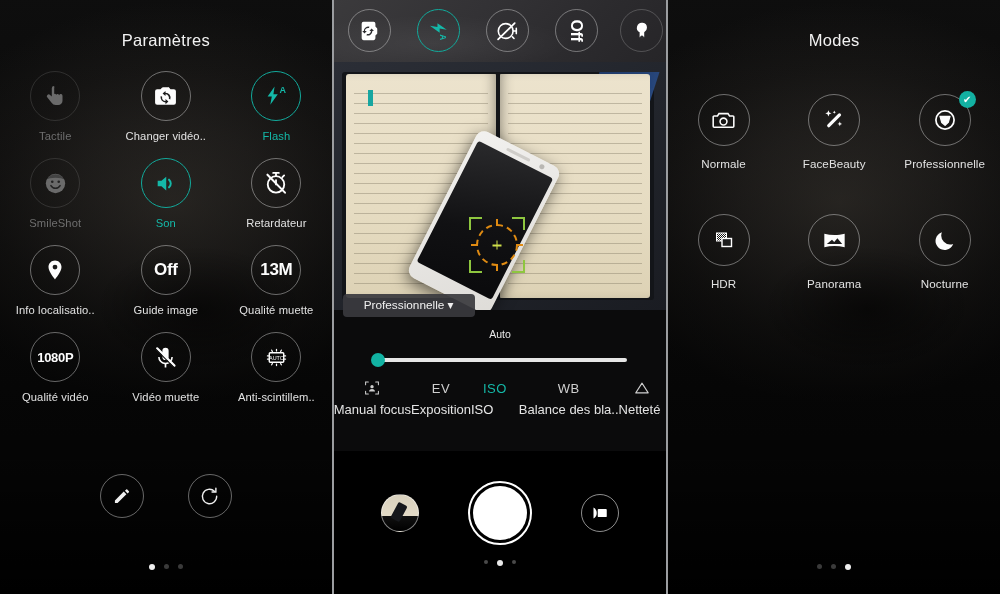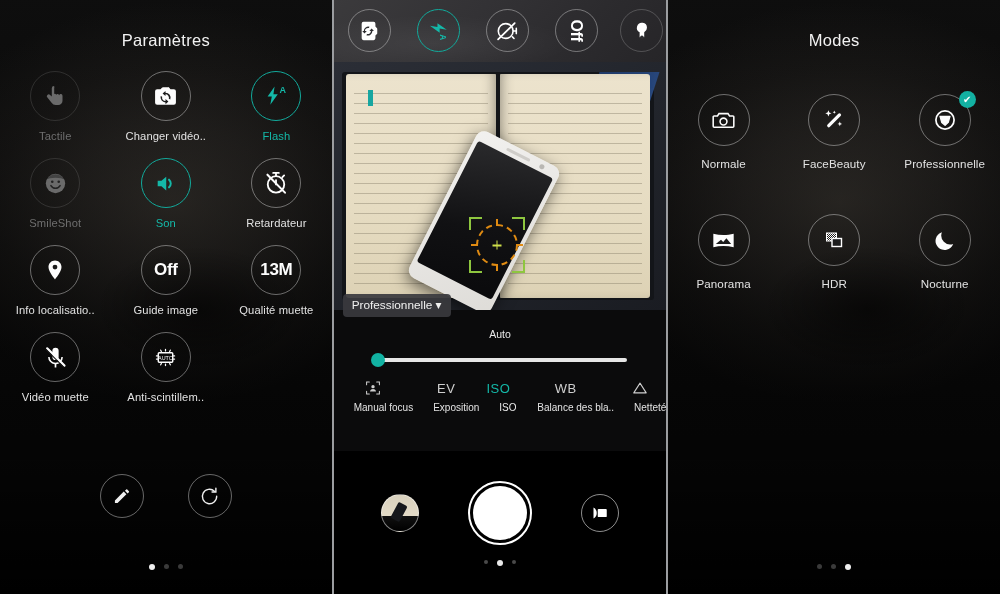--- a/index.html
+++ b/index.html
@@ -220,32 +220,32 @@
   .ret-t.lft{top:50%;left:2px;height:2px;width:7px;transform:translateY(-50%);}
   .ret-t.rgt{top:50%;right:2px;height:2px;width:7px;transform:translateY(-50%);}
 
   
   .pro-strip { position: relative; background: #0b0b0c; height: 141px; }
   .mode-pill {
     position: absolute; left: 9px; top: -16px;
     background: rgba(58,58,62,.92);
     color: #f0f0f0;
     border-radius: 4px;
-    padding: 4px 9px 5px;
+    padding: 4px 21px 5px;
     font-size: 11.8px;
     z-index: 6;
   }
   .pro-auto { text-align:center; color:#e9e9e9; font-size: 10.5px; padding-top: 18px; }
   .slider-wrap { position: relative; margin: 13px 39px 0 39px; height: 14px; }
   .slider-track { position:absolute; top:5px; left:0; right:0; height:4px; border-radius:2px; background:#e6e6e6; }
   .slider-knob { position:absolute; top:0; left:-2px; width:14px; height:14px; border-radius:50%; background:#12b3a3; }
   .pro-tabs { display:flex; margin-top: 11px; }
   .pro-tab { flex:1; text-align:left; }
   .pro-tab .gly { height: 20px; display:flex; align-items:center; justify-content:center; color:#cfcfcf; font-size:13px; letter-spacing:.5px;}
-  .pro-tab .cap { font-size: 10px; color:#e3e3e3; margin-top:4px; white-space:nowrap;padding-left:20px; }
+  .pro-tab .cap { font-size: 13px; color:#e3e3e3; margin-top:4px; white-space:nowrap; }
   .pro-tab.active .gly { color:#14b8a8; }
   .pro-tab.active .cap { color:#eaeaea; }
 
   .cam-bottom { position: relative; background: #000; height: 143px; }
   .cam-bottom-row {
     display:flex; align-items:center; justify-content: space-between;
     padding: 30px 47px 0 47px;
   }
   .thumb {
     width: 38px; height: 38px; border-radius: 50%;
@@ -366,20 +366,26 @@
         <div class="cell-label">Guide image</div>
       </div>
 
       <div class="cell">
         <div class="cell-ico">
           <span class="txt-ico">13M</span>
         </div>
         <div class="cell-label">Qualité muette</div>
       </div>
 
+      <div class="cell">
+        <div class="cell-ico">
+          <span class="txt-ico small">1080P</span>
+        </div>
+        <div class="cell-label">Qualité vidéo</div>
+      </div>
 
       <div class="cell">
         <div class="cell-ico">
           <svg width="25" height="25" viewBox="0 0 24 24" fill="currentColor">
             <path d="M12 14.4a3 3 0 0 0 3-3V5.6a3 3 0 1 0-6 0v5.8a3 3 0 0 0 3 3z"></path>
             <path d="M17.6 11.4a5.6 5.6 0 0 1-11.2 0H4.9a7.1 7.1 0 0 0 6.3 7v3.1h1.6v-3.1a7.1 7.1 0 0 0 6.3-7z"></path>
             <path d="M4 3.2 20.6 19.8" stroke="currentColor" stroke-width="2.1" stroke-linecap="round"></path>
             <path d="M3 4.4 19.6 21" stroke="#1b1b1b" stroke-width="1.1" stroke-linecap="round"></path>
           </svg>
         </div>
@@ -603,46 +609,46 @@
             <circle cx="12" cy="12" r="8.4"></circle>
             <path d="M7.4 8.6h9.2l-1.6 5.6-2.9 2.6-3.1-2.6z" fill="currentColor" stroke="currentColor" stroke-width="1.2" stroke-linejoin="round"></path>
           </svg>
           <div class="badge-check">✔</div>
         </div>
         <div class="cell-label">Professionnelle</div>
       </div>
 
       <div class="cell">
         <div class="cell-ico">
-          <svg width="27" height="27" viewBox="0 0 26 26" fill="currentColor">
-            <path d="M3.2 6.4c3.2.9 6.5 1.3 9.8 1.3s6.6-.4 9.8-1.3v13.2c-3.2-.9-6.5-1.3-9.8-1.3s-6.6.4-9.8 1.3z"></path>
-            <path d="M5.6 16.3h14.8l-4.6-5.4-3.1 3.5-2.1-2.1z" fill="#1c1c1c"></path>
-          </svg>
-        </div>
-        <div class="cell-label">Panorama</div>
-      </div>
-
-      <div class="cell">
-        <div class="cell-ico">
           <svg width="26" height="26" viewBox="0 0 26 26" fill="none">
             <defs>
               <pattern id="dither" width="2" height="2" patternUnits="userSpaceOnUse">
                 <rect width="1" height="1" fill="#ffffff"></rect>
                 <rect x="1" y="1" width="1" height="1" fill="#ffffff"></rect>
               </pattern>
             </defs>
             <rect x="5.5" y="6" width="10" height="8" fill="url(#dither)" stroke="#ffffff" stroke-width="1"></rect>
             <rect x="11" y="11.5" width="9.5" height="8" fill="#1c1c1c" stroke="#ffffff" stroke-width="1.4"></rect>
           </svg>
         </div>
         <div class="cell-label">HDR</div>
       </div>
 
       <div class="cell">
         <div class="cell-ico">
+          <svg width="27" height="27" viewBox="0 0 26 26" fill="currentColor">
+            <path d="M3.2 6.4c3.2.9 6.5 1.3 9.8 1.3s6.6-.4 9.8-1.3v13.2c-3.2-.9-6.5-1.3-9.8-1.3s-6.6.4-9.8 1.3z"></path>
+            <path d="M5.6 16.3h14.8l-4.6-5.4-3.1 3.5-2.1-2.1z" fill="#1c1c1c"></path>
+          </svg>
+        </div>
+        <div class="cell-label">Panorama</div>
+      </div>
+
+      <div class="cell">
+        <div class="cell-ico">
           <svg width="25" height="25" viewBox="0 0 24 24" fill="currentColor">
             <path d="M20.3 15.3A8.6 8.6 0 0 1 9.5 4.1a8.7 8.7 0 1 0 10.8 11.2z"></path>
           </svg>
         </div>
         <div class="cell-label">Nocturne</div>
       </div>
 
     </div>
 
     <div class="dots">

